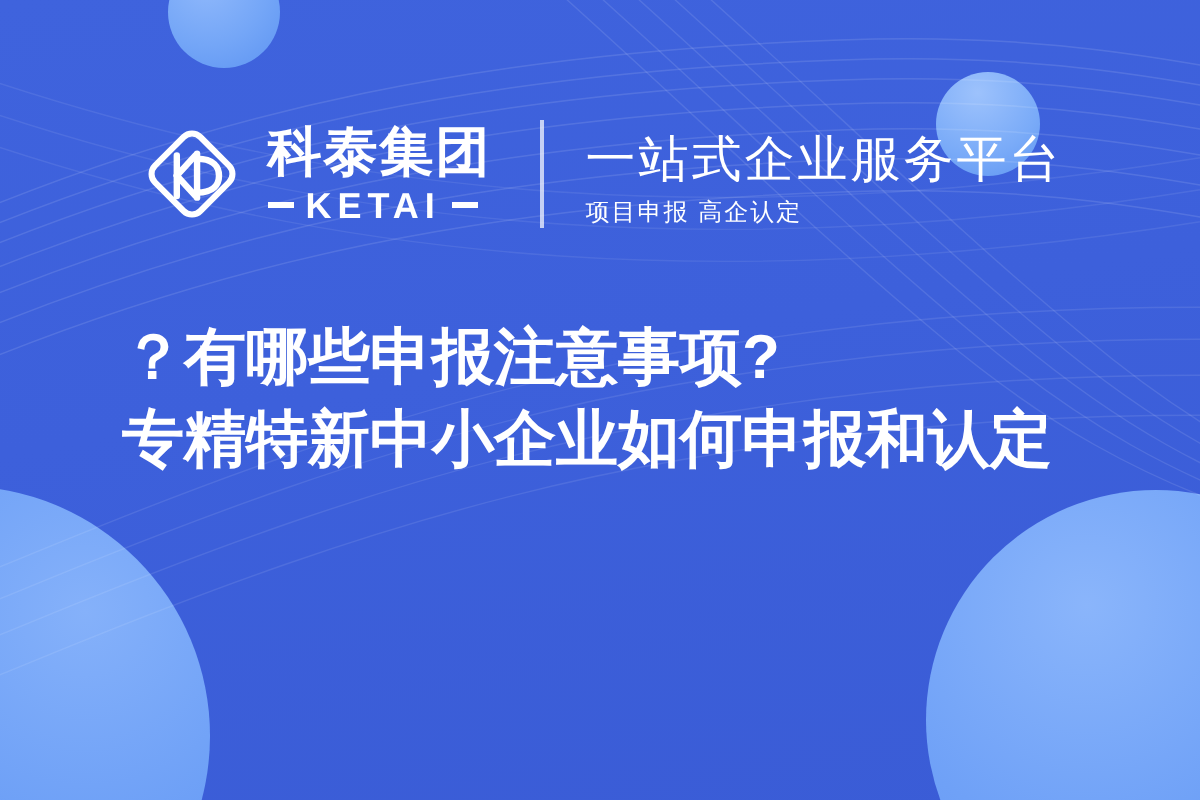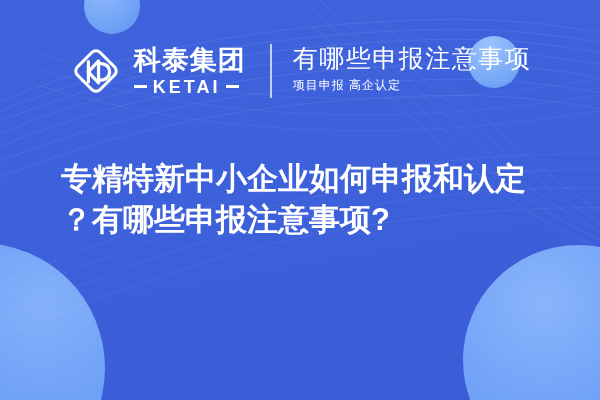--- a/index.html
+++ b/index.html
@@ -53,21 +53,21 @@
     width: 600px; height: 400px;
     pointer-events: none;
   }
 
   
   .header {
     position: absolute;
     left: 0; top: 44px;
     width: 600px; height: 70px;
     display: flex;
-    align-items: flex-start;
+    align-items: flex-end;
     justify-content: center;
   }
 
   .logo-lockup {
     display: flex;
     align-items: center;
     gap: 11px;
   }
 
   .logo-mark {
@@ -221,24 +221,24 @@
           <span class="logo-en">KETAI</span>
           <span class="logo-dash"></span>
         </div>
       </div>
 
     </div>
 
     <div class="divider"></div>
 
     <div class="tagline">
-      <div class="tagline-main">有哪些申报注意事项</div>
+      <div class="tagline-main">一站式企业服务平台</div>
       <div class="tagline-sub">项目申报 高企认定</div>
     </div>
 
   </div>
 
   <div class="title-block">
+    <div class="title-line">？有哪些申报注意事项?</div>
     <div class="title-line">专精特新中小企业如何申报和认定</div>
-    <div class="title-line">？有哪些申报注意事项?</div>
   </div>
 
 </div>
 
 </body></html>

